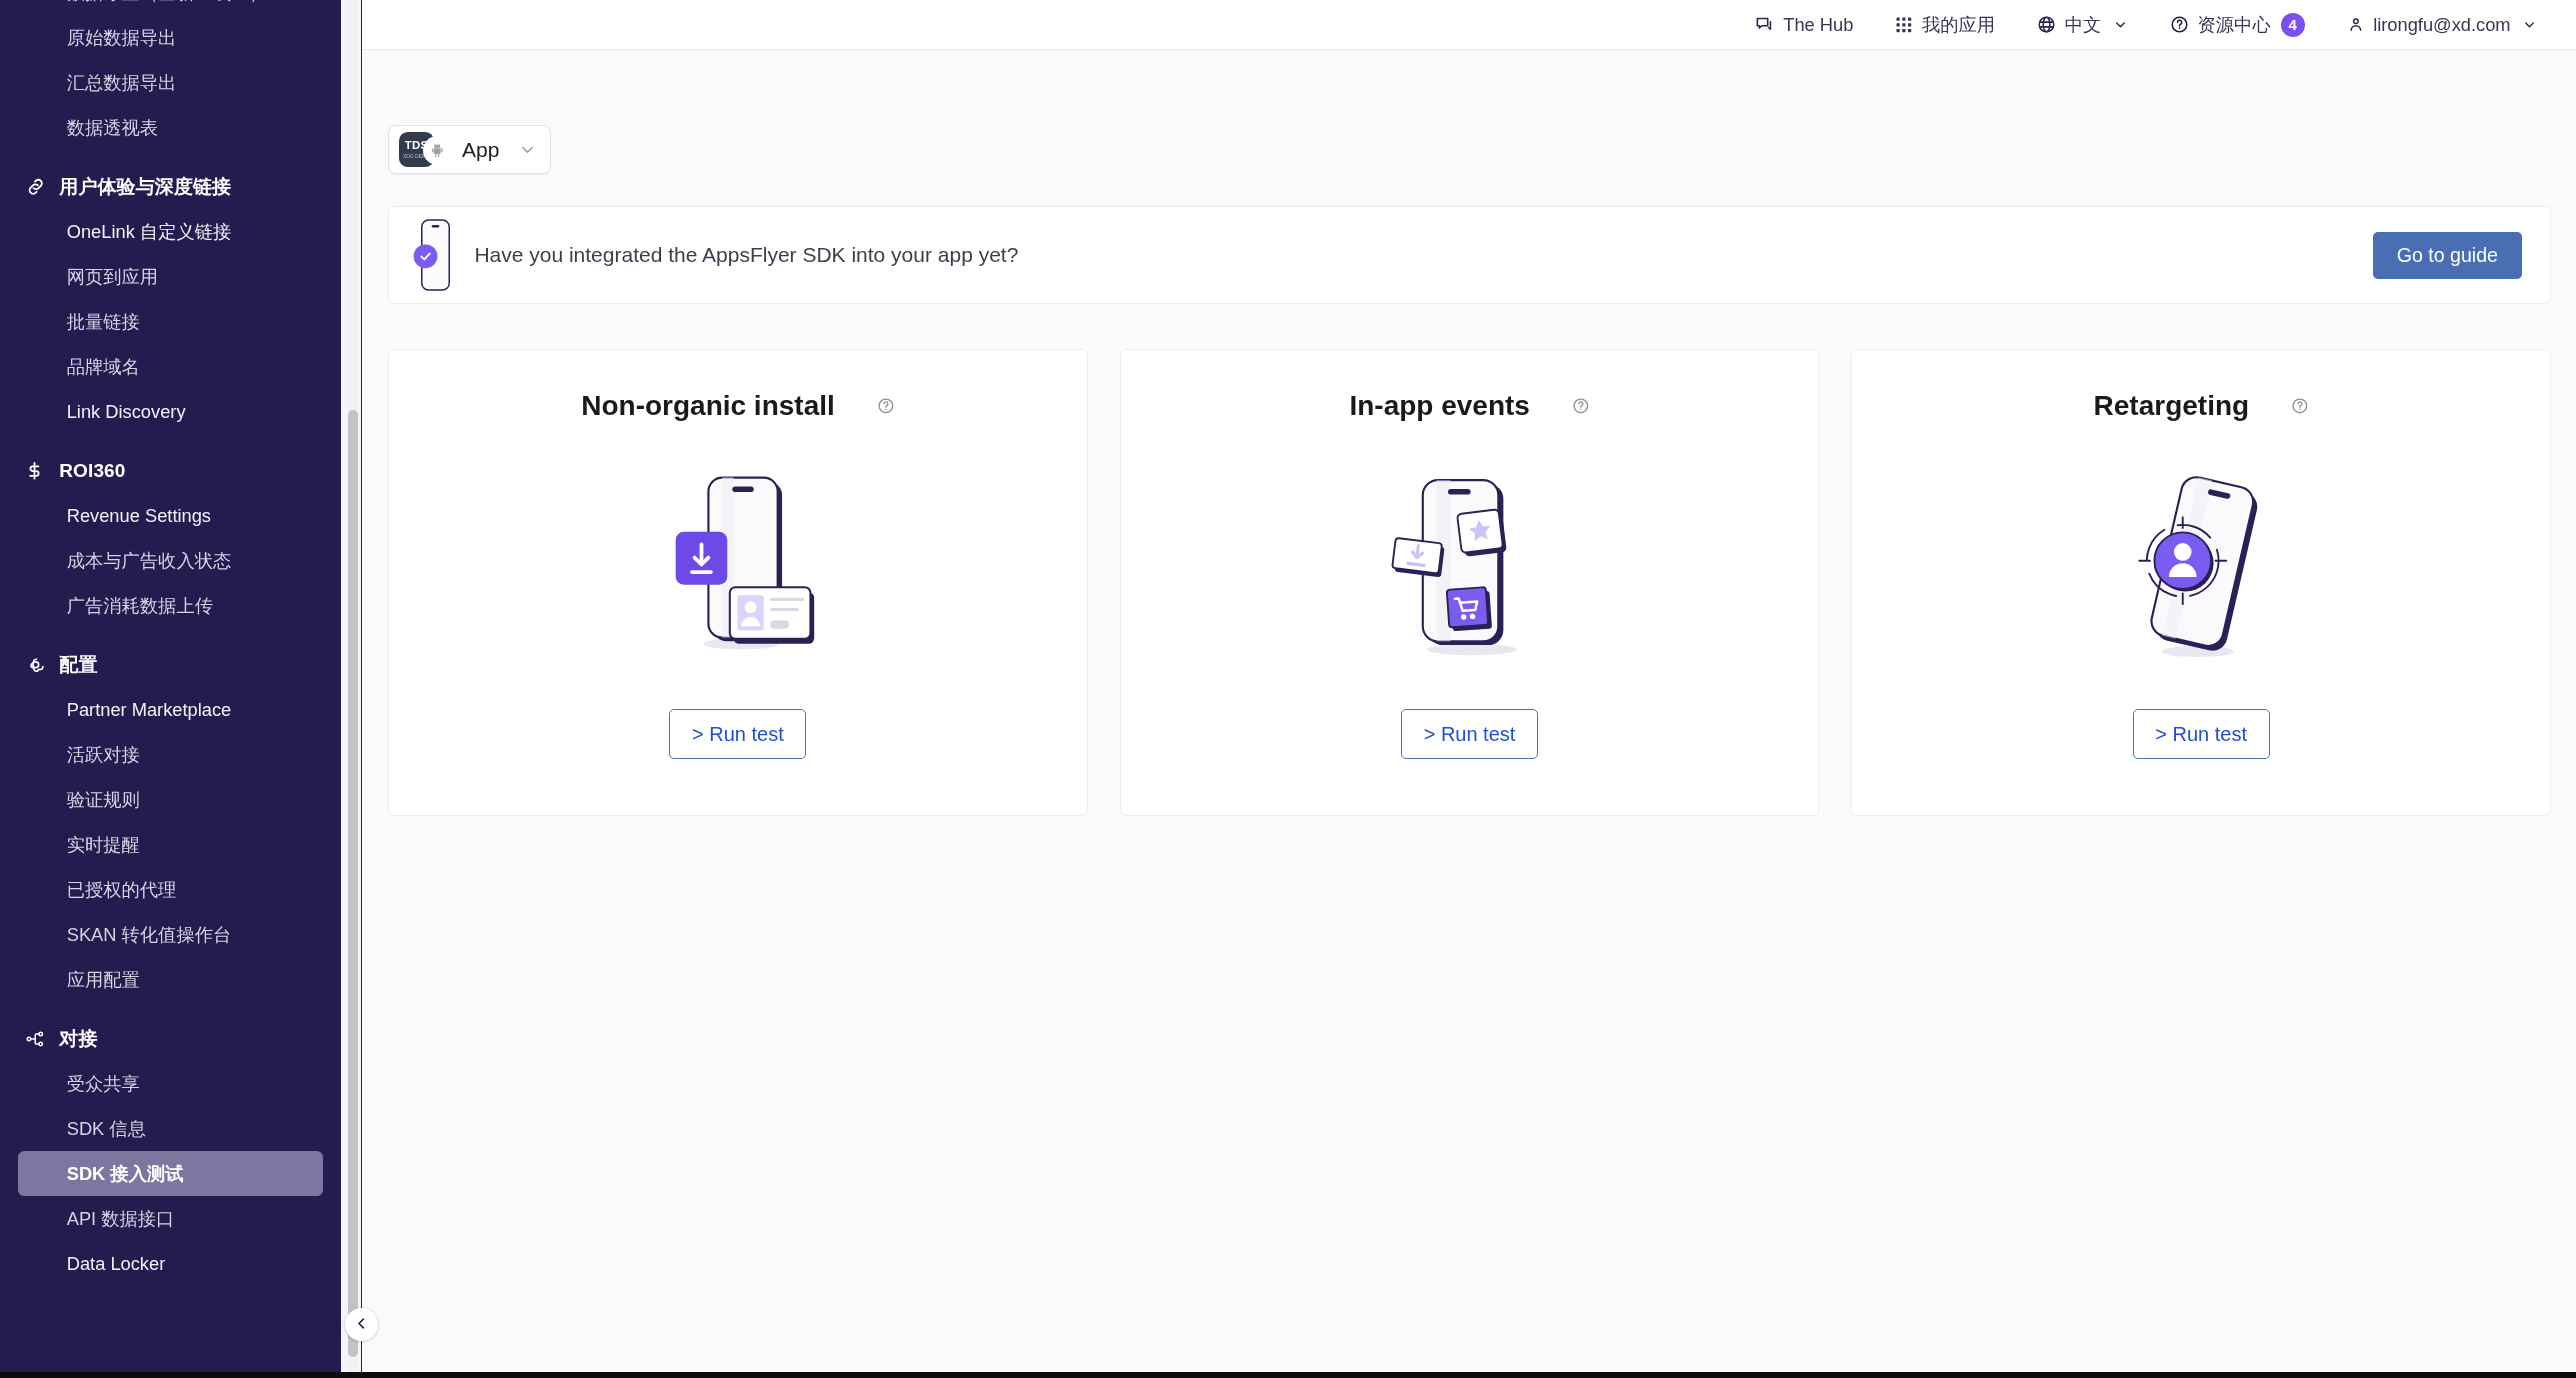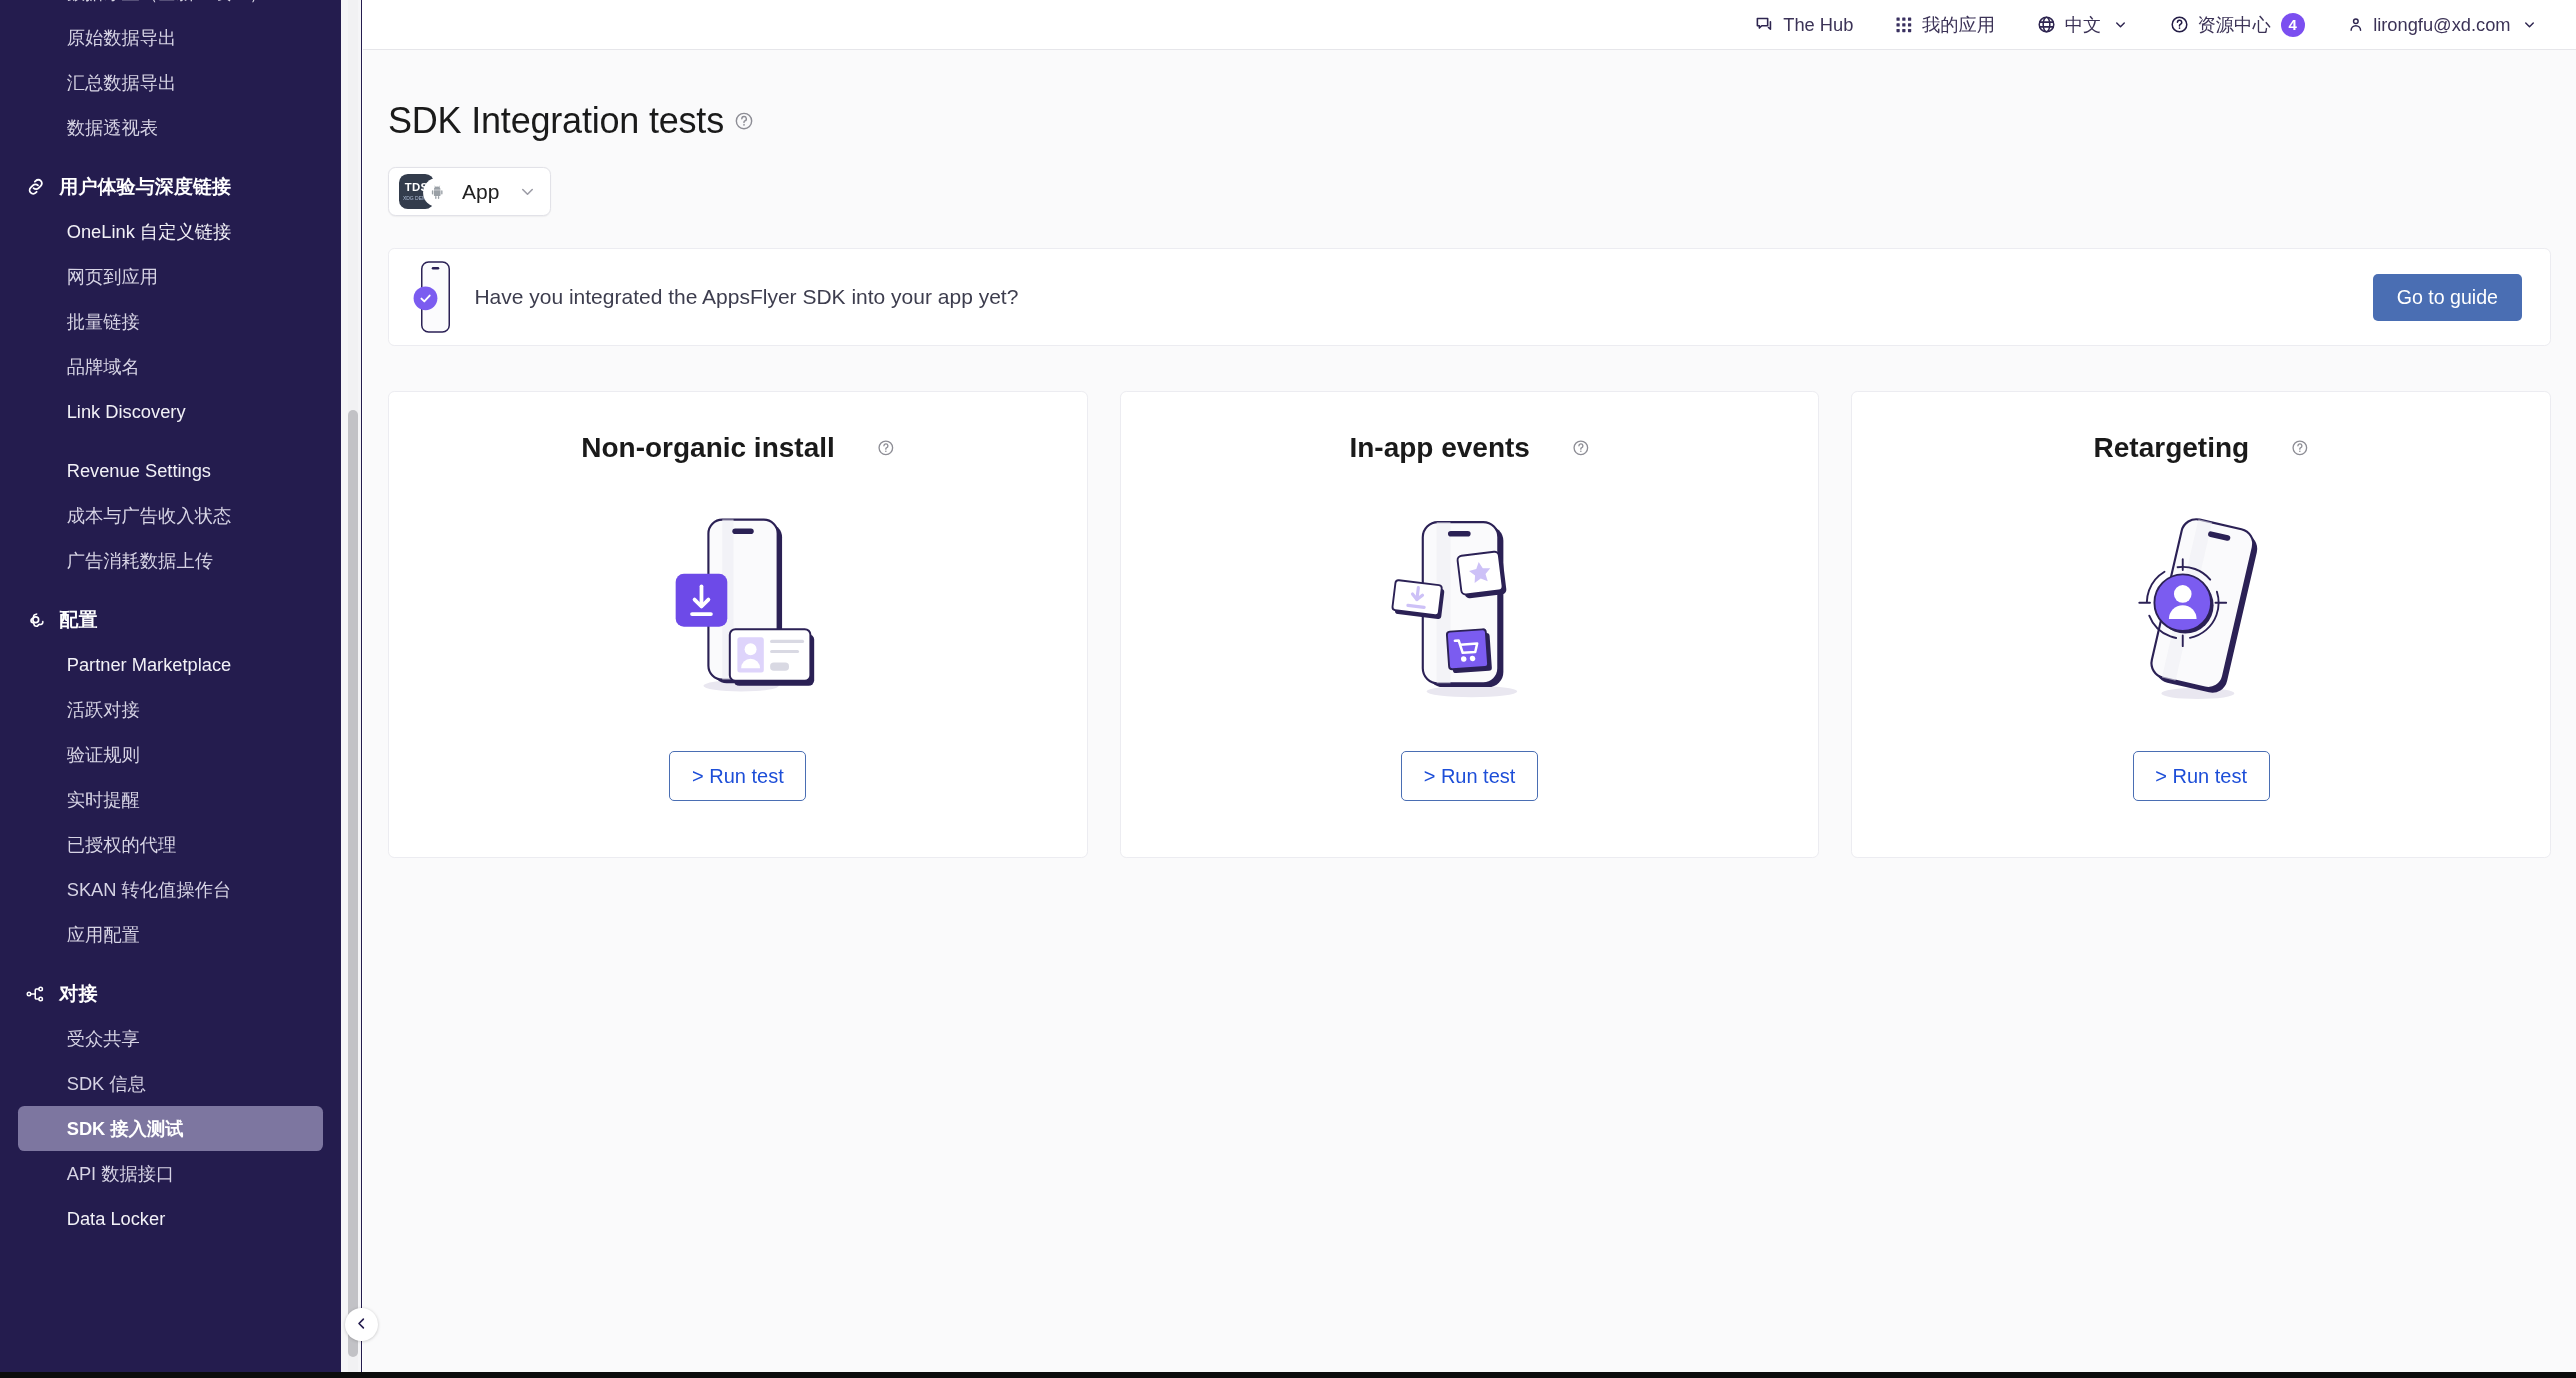--- a/index.html
+++ b/index.html
@@ -294,20 +294,29 @@
           <span>品牌域名</span>
         </div>
         <div class="nav-item latin">
           <span>Link Discovery</span>
         </div>
       </div>
 
       <div class="sb-gap"></div>
 
       <div class="nav-section">
+        <div class="nav-group-header">
+          <span class="gicon">
+            <svg width="19" height="21.5" viewBox="0 0 24 24" fill="none" stroke="#ffffff" stroke-width="2.2" stroke-linecap="round" stroke-linejoin="round">
+              <path d="M12 2v20"></path>
+              <path d="M17 6.5H9.8a3 3 0 0 0 0 6h4.4a3 3 0 0 1 0 6H6.5"></path>
+            </svg>
+          </span>
+          <span>ROI360</span>
+        </div>
         <div class="nav-item latin">
           <span>Revenue Settings</span>
         </div>
         <div class="nav-item">
           <span>成本与广告收入状态</span>
         </div>
         <div class="nav-item">
           <span>广告消耗数据上传</span>
         </div>
       </div>
@@ -463,30 +472,20 @@
           <polyline points="6 9.5 12 15.5 18 9.5"></polyline>
         </svg>
       </span>
     </div>
 
   </header>
 
   <main class="main">
 
     <div class="page-head">
-      <h1 class="page-title">
-        <span>SDK Integration tests</span>
-        <span class="qmark">
-          <svg width="20" height="20" viewBox="0 0 24 24" fill="none" stroke="#8d8d95" stroke-width="1.7">
-            <circle cx="12" cy="12" r="9.2"></circle>
-            <path d="M9.4 9.3a2.7 2.7 0 1 1 3.5 2.6c-.6.2-.9.7-.9 1.4v.5" stroke-linecap="round"></path>
-            <circle cx="12" cy="16.6" r="1.05" fill="#8d8d95" stroke="none"></circle>
-          </svg>
-        </span>
-      </h1>
 
       <div class="app-select">
         <span class="app-icon-wrap">
           <span class="app-icon">
             <span class="l1">TDS</span>
             <span class="l2">XDG DEMO</span>
           </span>
           <span class="plat-badge">
             <svg width="16.4" height="16.4" viewBox="0 0 24 24" fill="#9aa0a6">
               <path d="M7.1 9.2h9.8v7.4a1 1 0 0 1-1 1H8.1a1 1 0 0 1-1-1z"></path>

